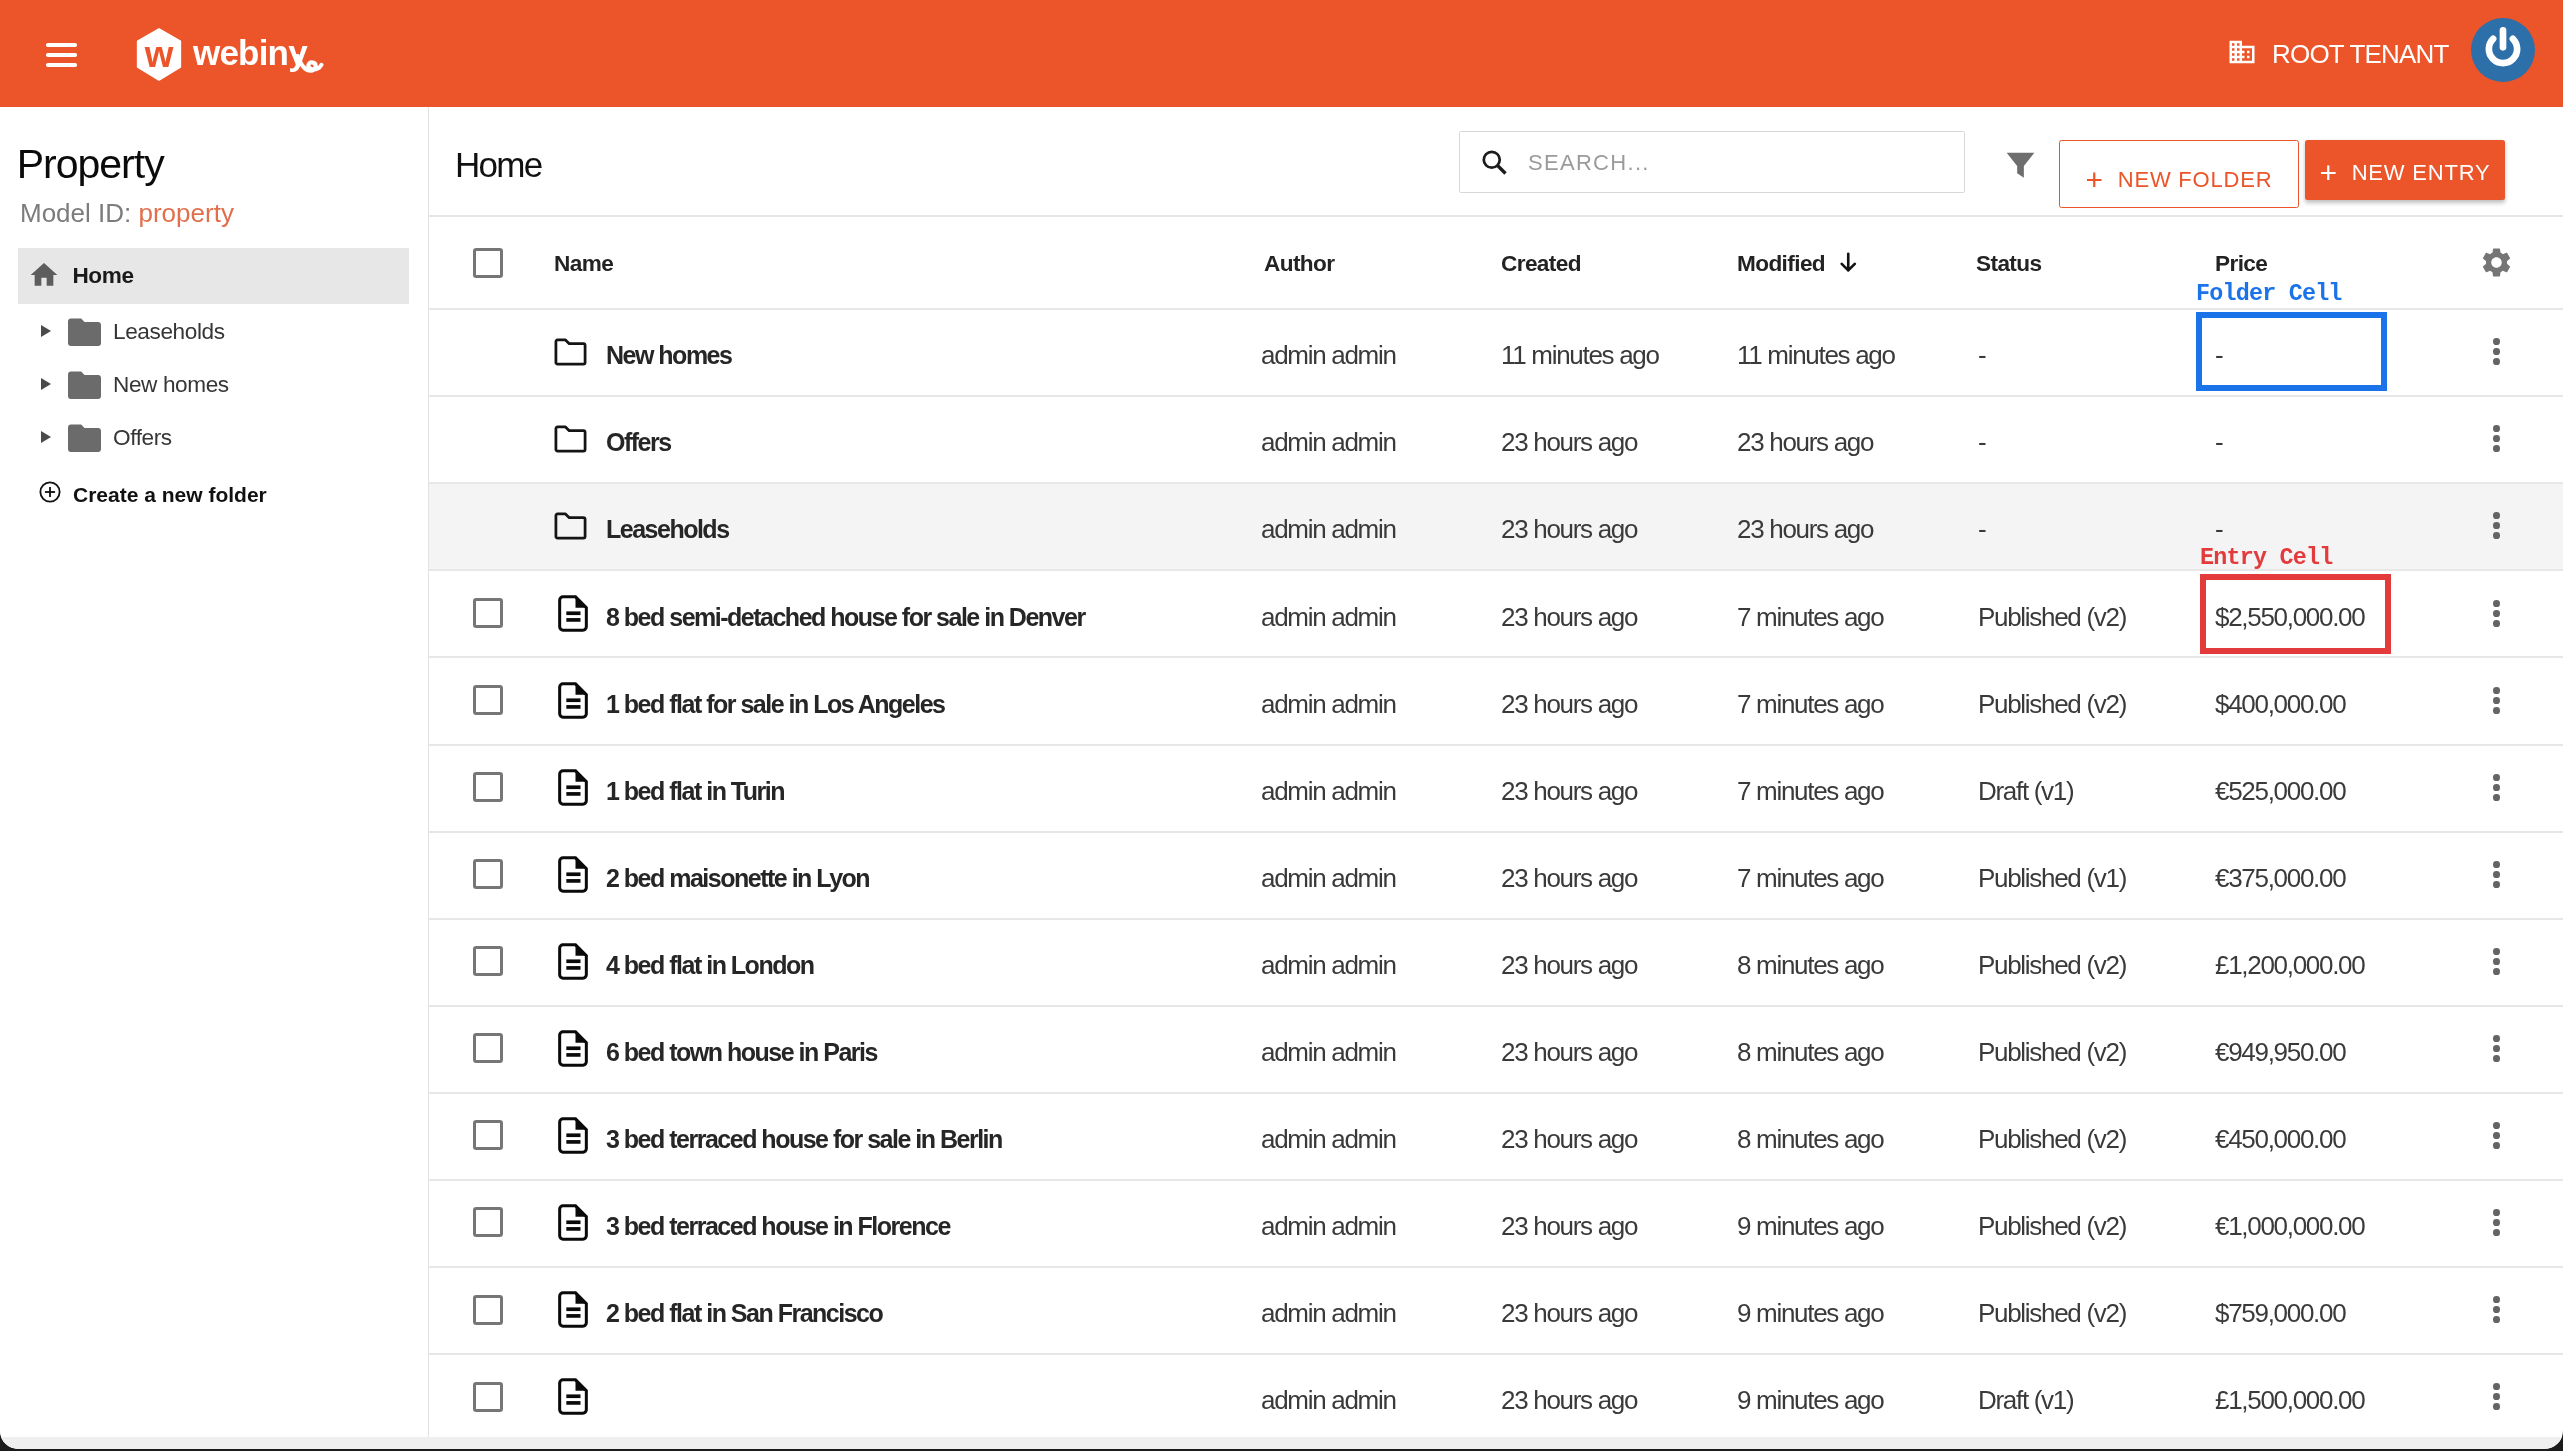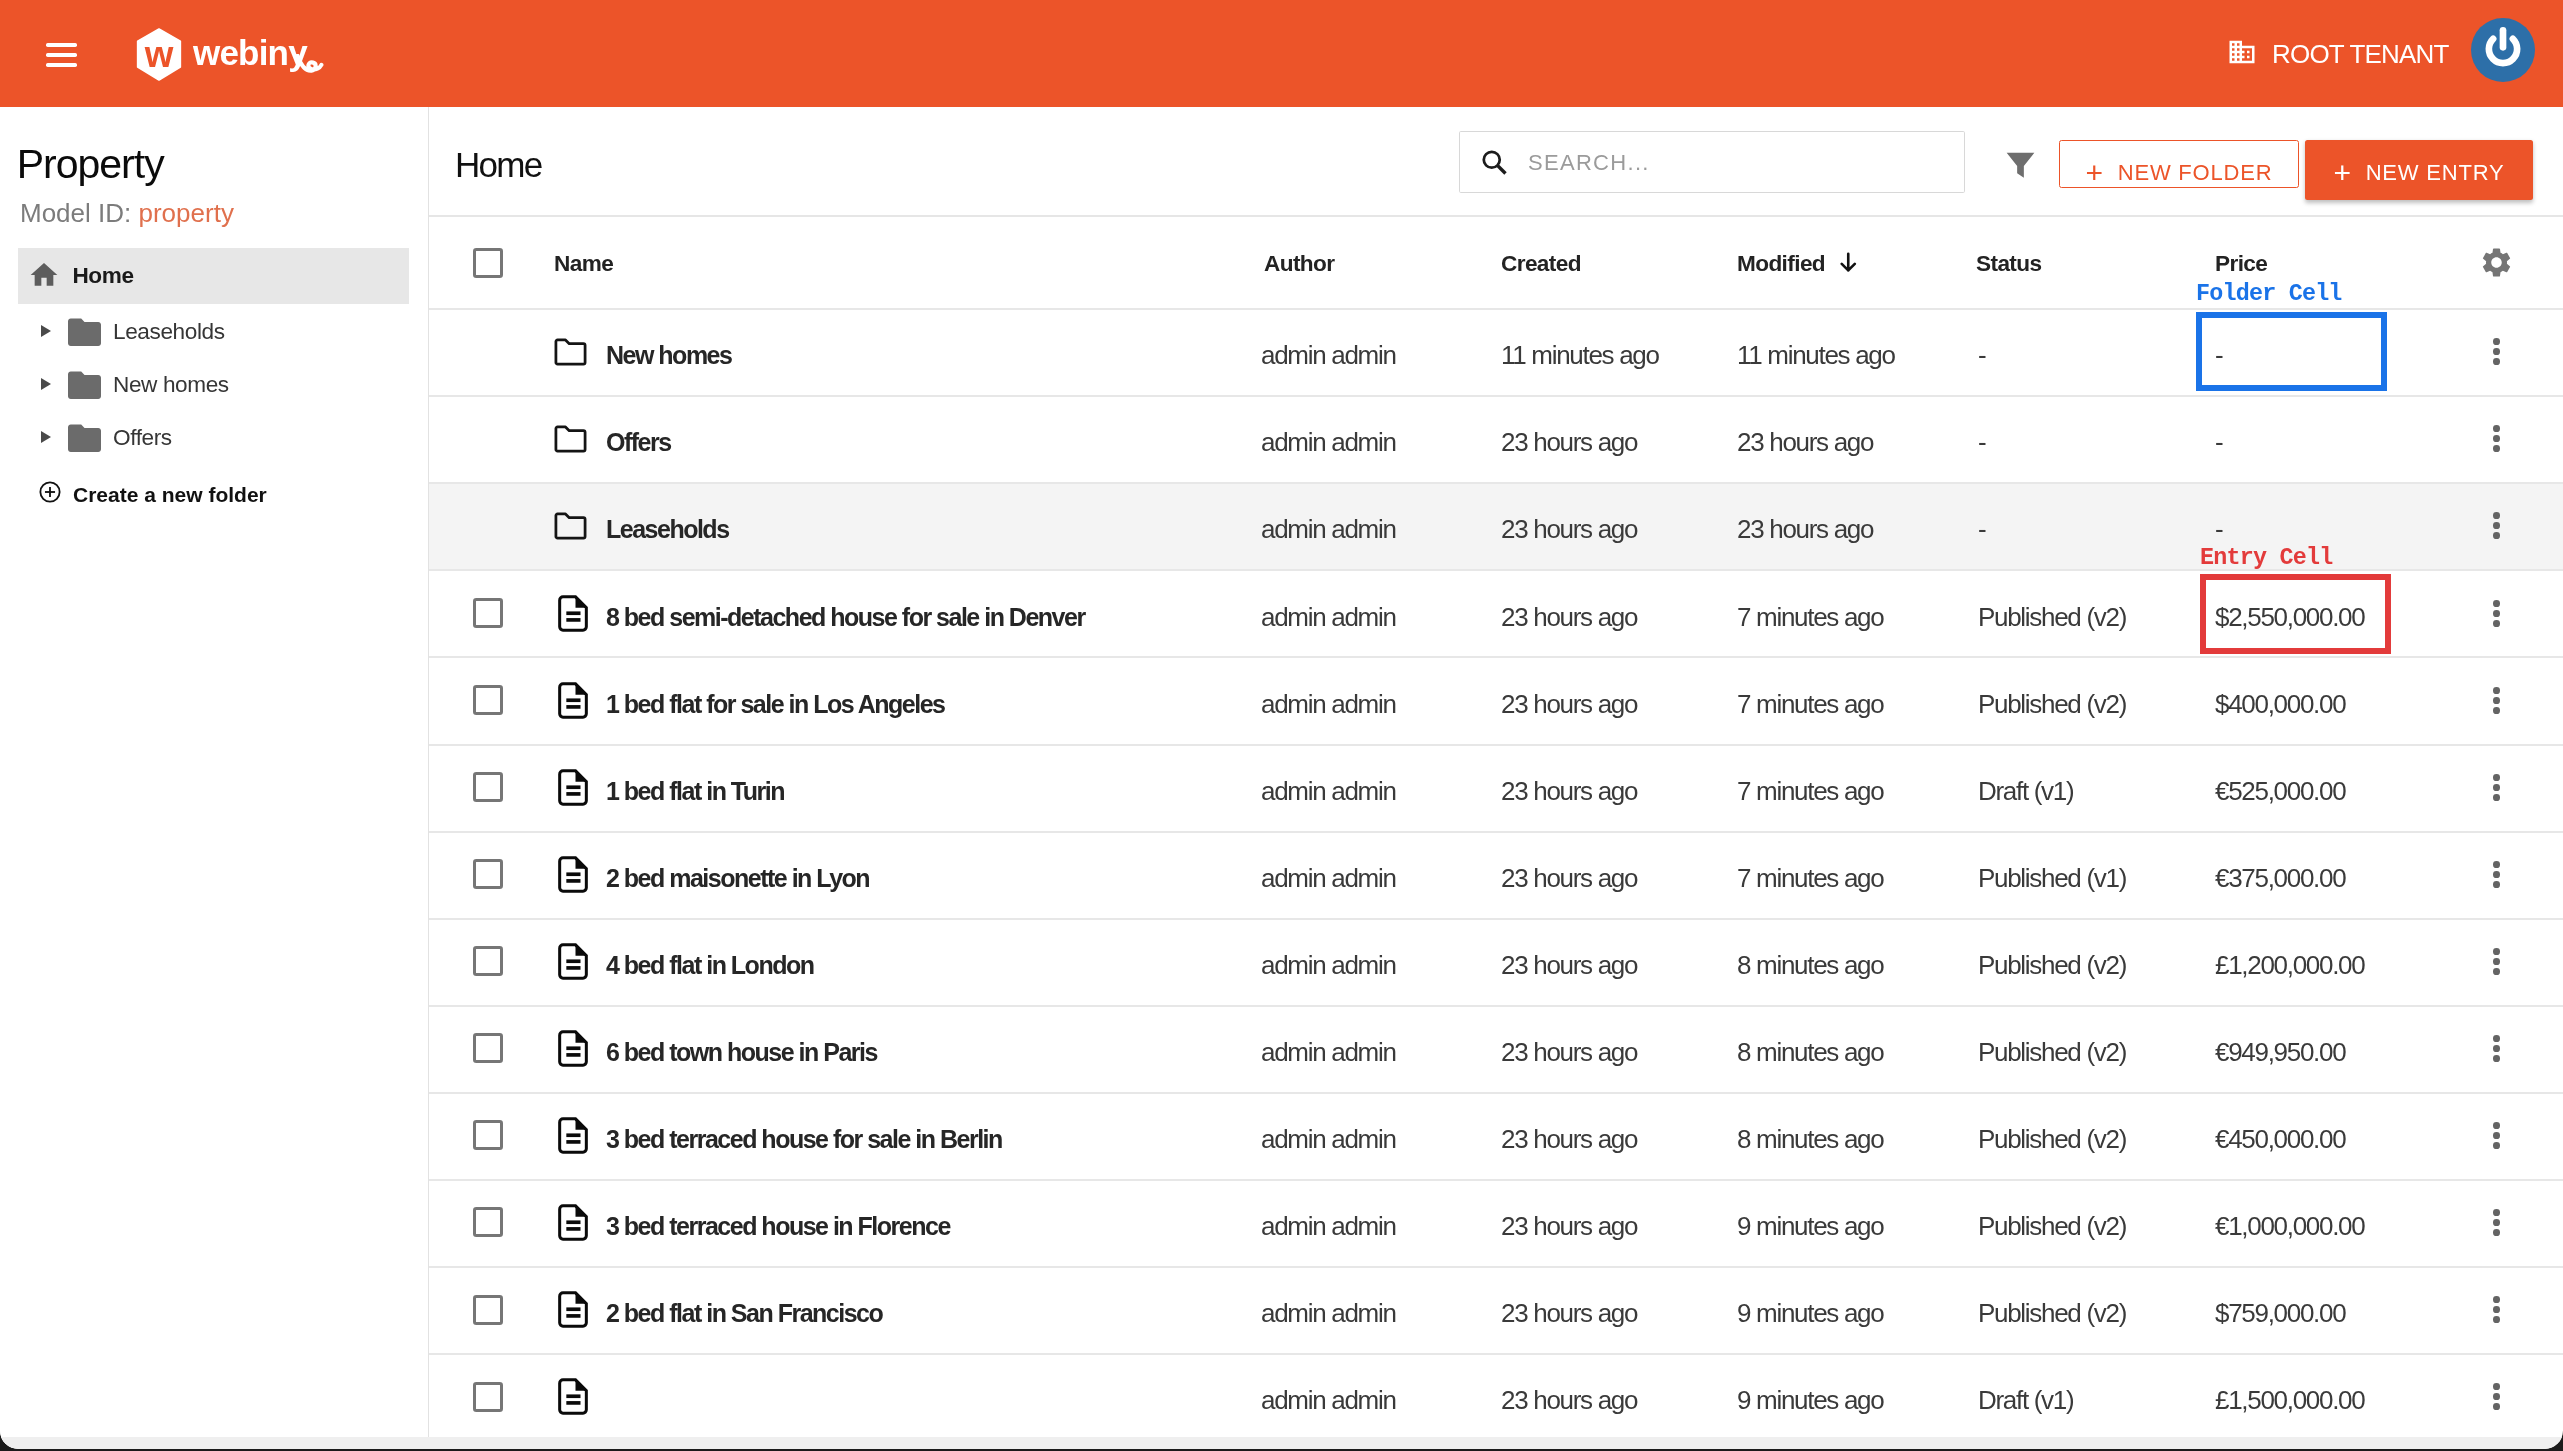--- a/index.html
+++ b/index.html
@@ -24,23 +24,23 @@
 .tri { position:absolute; left:41px; top:50%; margin-top:-6.7px; width:0; height:0;
         border-left:10px solid #4a4a4a; border-top:6.7px solid transparent; border-bottom:6.7px solid transparent; }
 .tree .txt { position:absolute; left:113px; top:50%; margin-top:-13.4px; font-size:22.6px; letter-spacing:-0.4px; color:#363636; }
 .tree svg { position:absolute; left:68px; top:50%; margin-top:-14.2px; }
 #newfolder { position:absolute; left:39px; top:481px; }
 #newfolder .txt { position:absolute; left:34px; top:1.7px; font-size:21px; letter-spacing:0px; font-weight:bold; color:#111; white-space:nowrap; }
 
 #hometitle { position:absolute; left:455px; top:145px; font-size:35px; letter-spacing:-1.7px; color:#111; }
 #searchbox { position:absolute; left:1459px; top:131px; width:506px; height:62px; border:1.7px solid #d8d8d8; border-radius:1.7px; background:#fff; }
 #searchbox .ph { position:absolute; left:68px; top:18.4px; font-size:22px; color:#9b9b9b; letter-spacing:1.3px; }
-#btnfolder { position:absolute; left:2059px; top:140px; width:240px; height:48px; border:1.7px solid #ec5429;
-             border-radius:2.5px; color:#ec5429; font-size:22px; letter-spacing:0.8px; text-align:center; line-height:57px; }
-#btnentry { position:absolute; left:2305px; top:140px; width:228px; height:60px; background:#ec5429;
+#btnfolder { position:absolute; left:2059px; top:140px; width:240px; height:68px; border:1.7px solid #ec5429;
+             border-radius:2.5px; color:#ec5429; font-size:22px; letter-spacing:0.8px; text-align:center; line-height:72px; }
+#btnentry { position:absolute; left:2305px; top:140px; width:200px; height:60px; background:#ec5429;
             border-radius:2.5px; color:#fff; font-size:22px; letter-spacing:0.8px; text-align:center; line-height:60px;
             box-shadow:0 2.5px 4.2px rgba(0,0,0,.25); }
 .hdiv { position:absolute; left:429px; width:2134px; height:1.7px; background:#e6e6e6; }
 
 .hcell { position:absolute; top:217px; height:93px; line-height:93px; font-size:22.6px; letter-spacing:-0.6px; font-weight:bold; color:#232323; }
 .cell { position:absolute; height:87px; line-height:87px; font-size:26px; letter-spacing:-1.3px; color:#3a3a3a; white-space:nowrap; }
 .cell.nm { font-weight:bold; font-size:25px; letter-spacing:-1.5px; color:#262626; }
 .cb { position:absolute; width:30px; height:30px; border:3.3px solid #767676; border-radius:3.3px; background:#fff; }
 .rowicon { position:absolute; }
 .kebab { position:absolute; left:2493px; width:7.5px; height:27px; }

